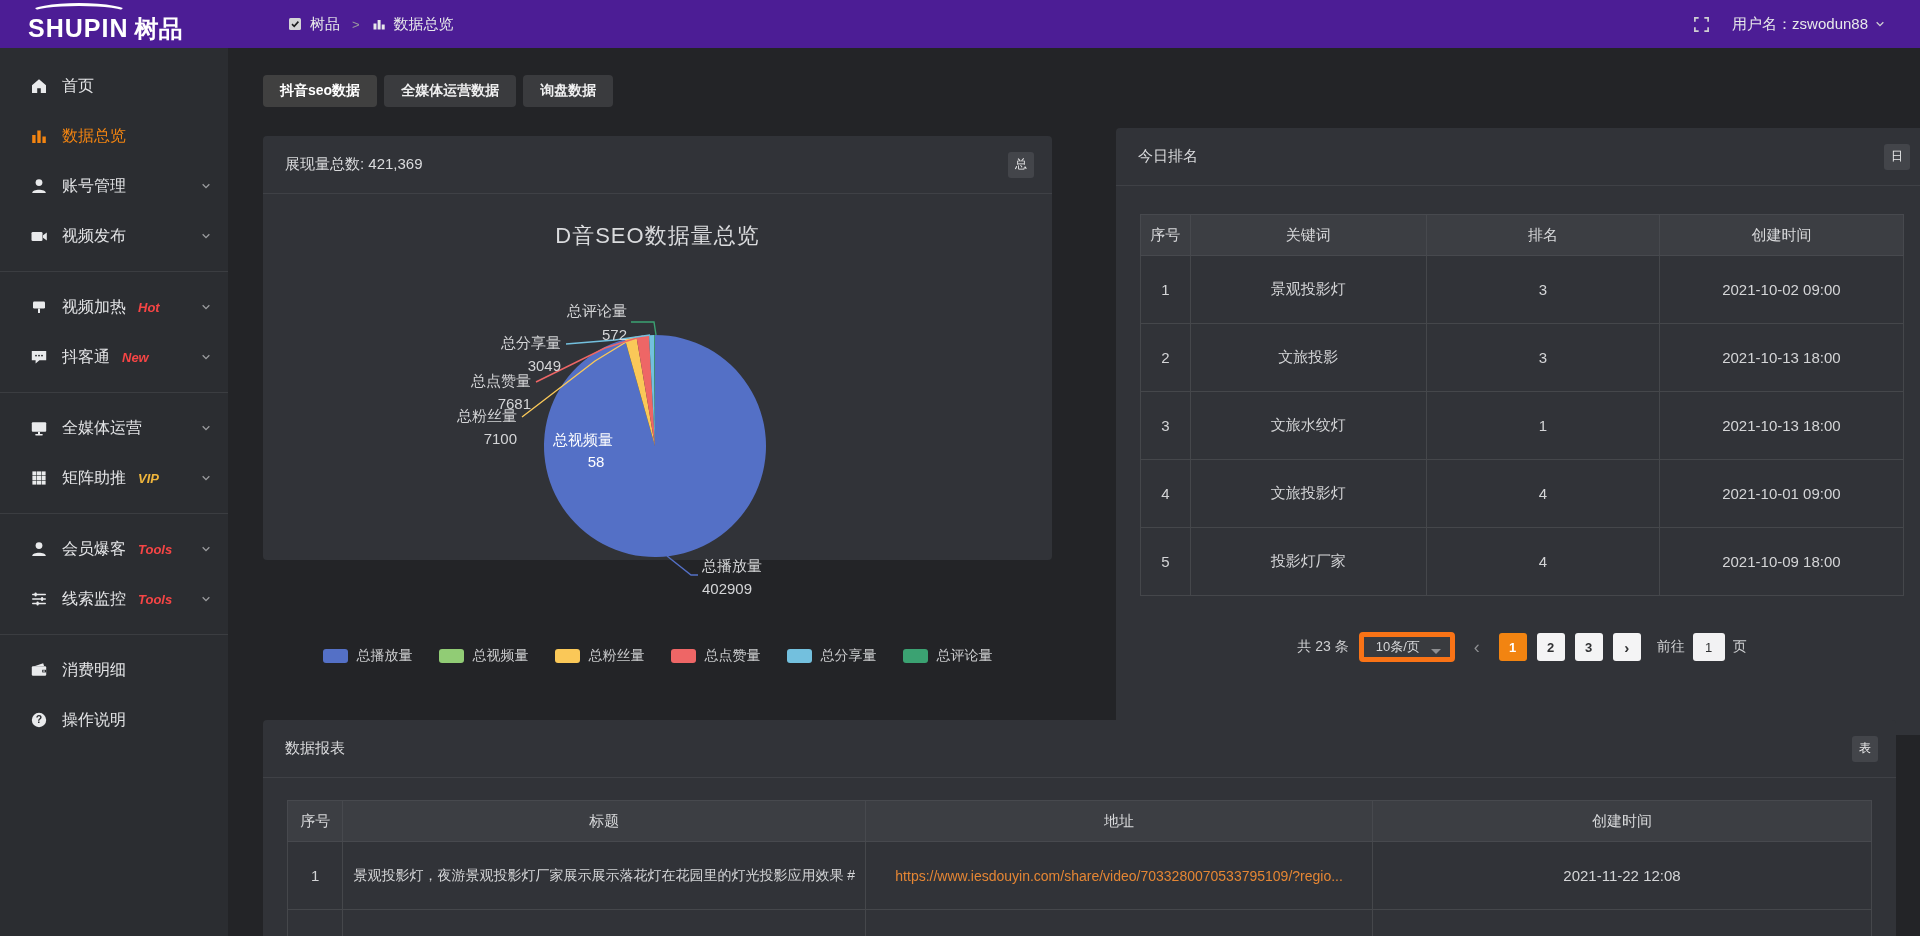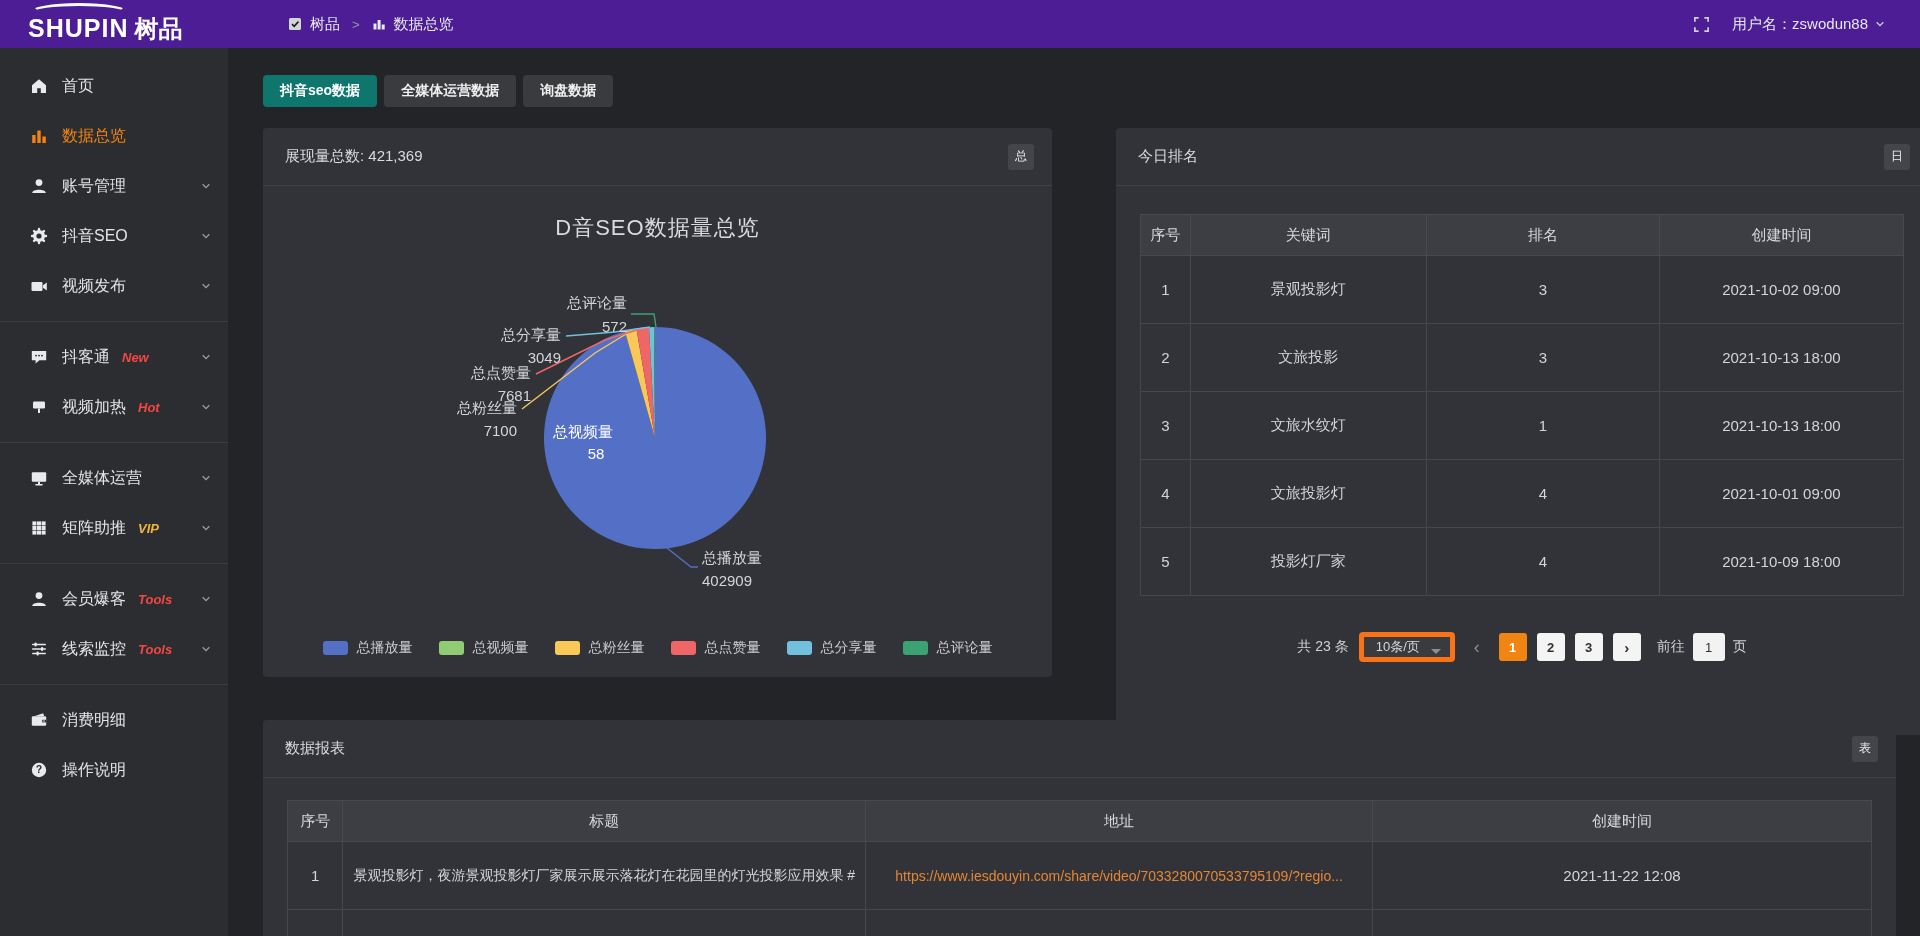--- a/index.html
+++ b/index.html
@@ -26,23 +26,23 @@
   .menu-item.active, .menu-item.active .mi-icon { color:#f28411; }
   .mi-label { white-space:nowrap; }
   .mi-badge { font-style:italic; font-weight:bold; font-size:13px; margin-left:12px; }
   .mi-badge.red { color:#f54545; } .mi-badge.yellow { color:#f0b63c; }
   .mi-chevron { margin-left:auto; color:#9a9b9e; display:flex; }
   .menu-divider { height:1px; background:#3b3d41; margin:10px 0; }
   
   .main { position:absolute; left:228px; top:48px; width:1692px; height:888px; }
   .tabs { position:absolute; left:35px; top:27px; display:flex; gap:7px; }
   .tab { height:32px; padding:0 17px; display:flex; align-items:center; background:#3a3b3e; border-radius:4px; font-size:14px; color:#f0f0f1; cursor:pointer; font-weight:bold; }
-  .tab.active { background:#0f766e; color:#fff; }
+  .tab.active { background:#404040; color:#fff; }
   .panel { position:absolute; background:#313338; border-radius:4px; }
-  #panel-overview { left:35px; top:80px; width:789px; height:549px; }
+  #panel-overview { left:35px; top:88px; width:789px; height:424px; }
   #panel-rank     { left:888px; top:80px; width:812px; height:607px; }
   #panel-report   { left:35px; top:672px; width:1633px; height:320px; }
   .panel-head { height:58px; display:flex; align-items:center; padding:0 18px 0 22px; border-bottom:1px solid #3f4146; font-size:15px; color:#dadbdd; }
   .panel-badge { margin-left:auto; width:26px; height:26px; background:#43454a; border-radius:3px; display:flex; align-items:center; justify-content:center; font-size:12px; color:#ececed; cursor:pointer; }
   
   .chart-area { position:absolute; left:0; top:59px; width:789px; height:498px; }
   .chart-title { position:absolute; top:26px; width:100%; text-align:center; font-size:22px; color:#dadbdd; letter-spacing:1px; }
   #pie-svg { position:absolute; left:0; top:0; width:789px; height:498px; font-family:inherit; }
   .legend { position:absolute; top:452px; width:100%; display:flex; justify-content:center; align-items:center; gap:26px; }
   .lg-item { display:flex; align-items:center; gap:9px; font-size:14px; color:#cbccce; cursor:pointer; }
@@ -142,76 +142,58 @@
       <span class="mi-label">账号管理</span>
       <span class="mi-chevron">
           <svg class="glyph" width="12" height="12" viewBox="0 0 18 18" fill="none" stroke="currentColor" stroke-width="2">
             <path d="M4 6.5 L9 11.5 L14 6.5"></path>
           </svg>
         </span>
     </div>
     <div class="menu-item">
       <span class="mi-icon">
           <svg class="glyph" viewBox="0 0 18 18" width="18" height="18" fill="currentColor">
-            <rect x="7.8" y="0.8" width="2.4" height="16.4" rx="1.2"></rect>
-            <rect x="7.8" y="0.8" width="2.4" height="16.4" rx="1.2" transform="rotate(45 9 9)"></rect>
-            <rect x="7.8" y="0.8" width="2.4" height="16.4" rx="1.2" transform="rotate(90 9 9)"></rect>
-            <rect x="7.8" y="0.8" width="2.4" height="16.4" rx="1.2" transform="rotate(135 9 9)"></rect>
-            <circle cx="9" cy="9" r="6"></circle>
-            <circle cx="9" cy="9" r="2.6" fill="#2b2d31"></circle>
-          </svg>
-        </span>
-      <span class="mi-label">抖音SEO</span>
-      <span class="mi-chevron">
-          <svg class="glyph" width="12" height="12" viewBox="0 0 18 18" fill="none" stroke="currentColor" stroke-width="2">
-            <path d="M4 6.5 L9 11.5 L14 6.5"></path>
-          </svg>
-        </span>
-    </div>
-    <div class="menu-item">
-      <span class="mi-icon">
-          <svg class="glyph" viewBox="0 0 18 18" width="18" height="18" fill="currentColor">
             <rect x="1.5" y="5" width="11" height="9" rx="1.3"></rect>
             <path d="M13 8.2 L16.8 5.6 V13.4 L13 10.8 Z"></path>
           </svg>
         </span>
       <span class="mi-label">视频发布</span>
       <span class="mi-chevron">
           <svg class="glyph" width="12" height="12" viewBox="0 0 18 18" fill="none" stroke="currentColor" stroke-width="2">
             <path d="M4 6.5 L9 11.5 L14 6.5"></path>
           </svg>
         </span>
     </div>
     <div class="menu-divider"></div>
+    <div class="menu-item">
+      <span class="mi-icon">
+          <svg class="glyph" viewBox="0 0 18 18" width="18" height="18" fill="currentColor">
+            <rect x="3" y="3.5" width="12" height="7" rx="1.2"></rect>
+            <rect x="8" y="10.5" width="2" height="4.5"></rect>
+          </svg>
+        </span>
+      <span class="mi-label">视频加热</span>
+      <span class="mi-badge red">Hot</span>
+      <span class="mi-chevron">
+          <svg class="glyph" width="12" height="12" viewBox="0 0 18 18" fill="none" stroke="currentColor" stroke-width="2">
+            <path d="M4 6.5 L9 11.5 L14 6.5"></path>
+          </svg>
+        </span>
+    </div>
     <div class="menu-item">
       <span class="mi-icon">
           <svg class="glyph" viewBox="0 0 18 18" width="18" height="18" fill="currentColor">
             <path d="M1.8 3 H16.2 V12.2 H9.4 L5.6 15.6 V12.2 H1.8 Z"></path>
             <circle cx="6" cy="7.6" r="0.95" fill="#2b2d31"></circle>
             <circle cx="9" cy="7.6" r="0.95" fill="#2b2d31"></circle>
             <circle cx="12" cy="7.6" r="0.95" fill="#2b2d31"></circle>
           </svg>
         </span>
       <span class="mi-label">抖客通</span>
       <span class="mi-badge red">New</span>
-      <span class="mi-chevron">
-          <svg class="glyph" width="12" height="12" viewBox="0 0 18 18" fill="none" stroke="currentColor" stroke-width="2">
-            <path d="M4 6.5 L9 11.5 L14 6.5"></path>
-          </svg>
-        </span>
-    </div>
-    <div class="menu-item">
-      <span class="mi-icon">
-          <svg class="glyph" viewBox="0 0 18 18" width="18" height="18" fill="currentColor">
-            <rect x="3" y="3.5" width="12" height="7" rx="1.2"></rect>
-            <rect x="8" y="10.5" width="2" height="4.5"></rect>
-          </svg>
-        </span>
-      <span class="mi-label">视频加热</span>
-      <span class="mi-badge red">Hot</span>
       <span class="mi-chevron">
           <svg class="glyph" width="12" height="12" viewBox="0 0 18 18" fill="none" stroke="currentColor" stroke-width="2">
             <path d="M4 6.5 L9 11.5 L14 6.5"></path>
           </svg>
         </span>
     </div>
     <div class="menu-divider"></div>
     <div class="menu-item">
       <span class="mi-icon">
           <svg class="glyph" viewBox="0 0 18 18" width="18" height="18" fill="currentColor">

